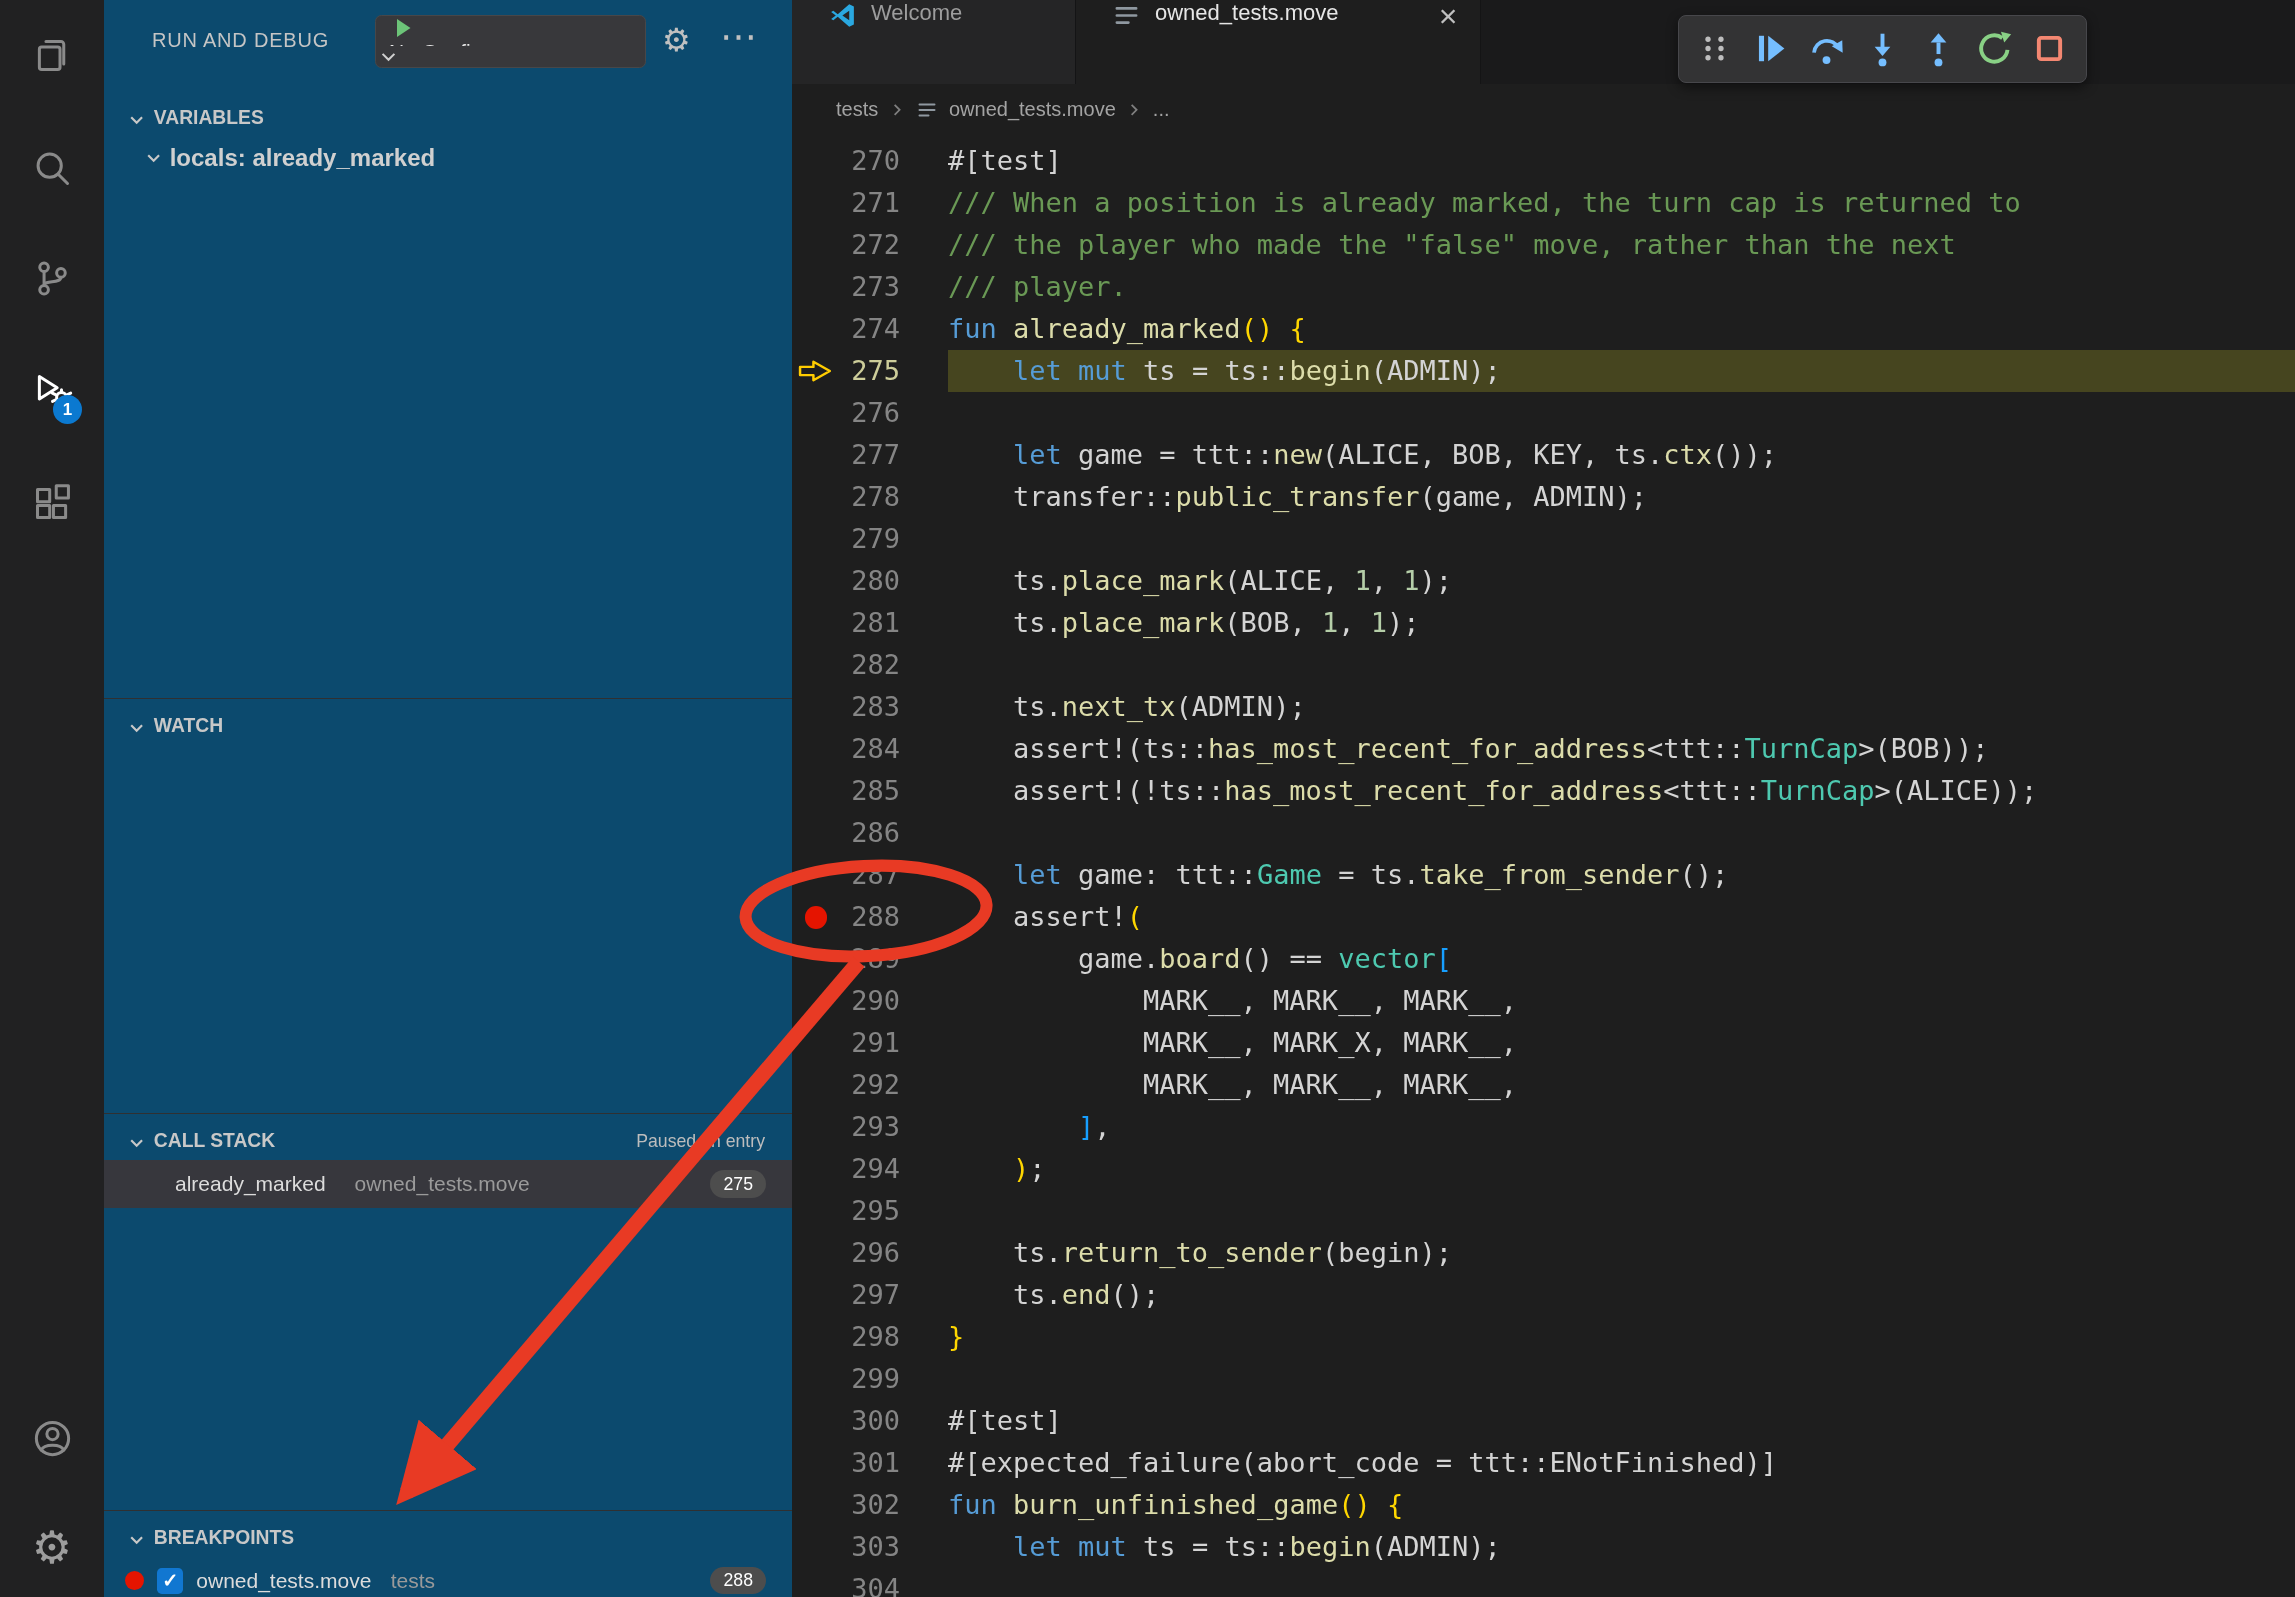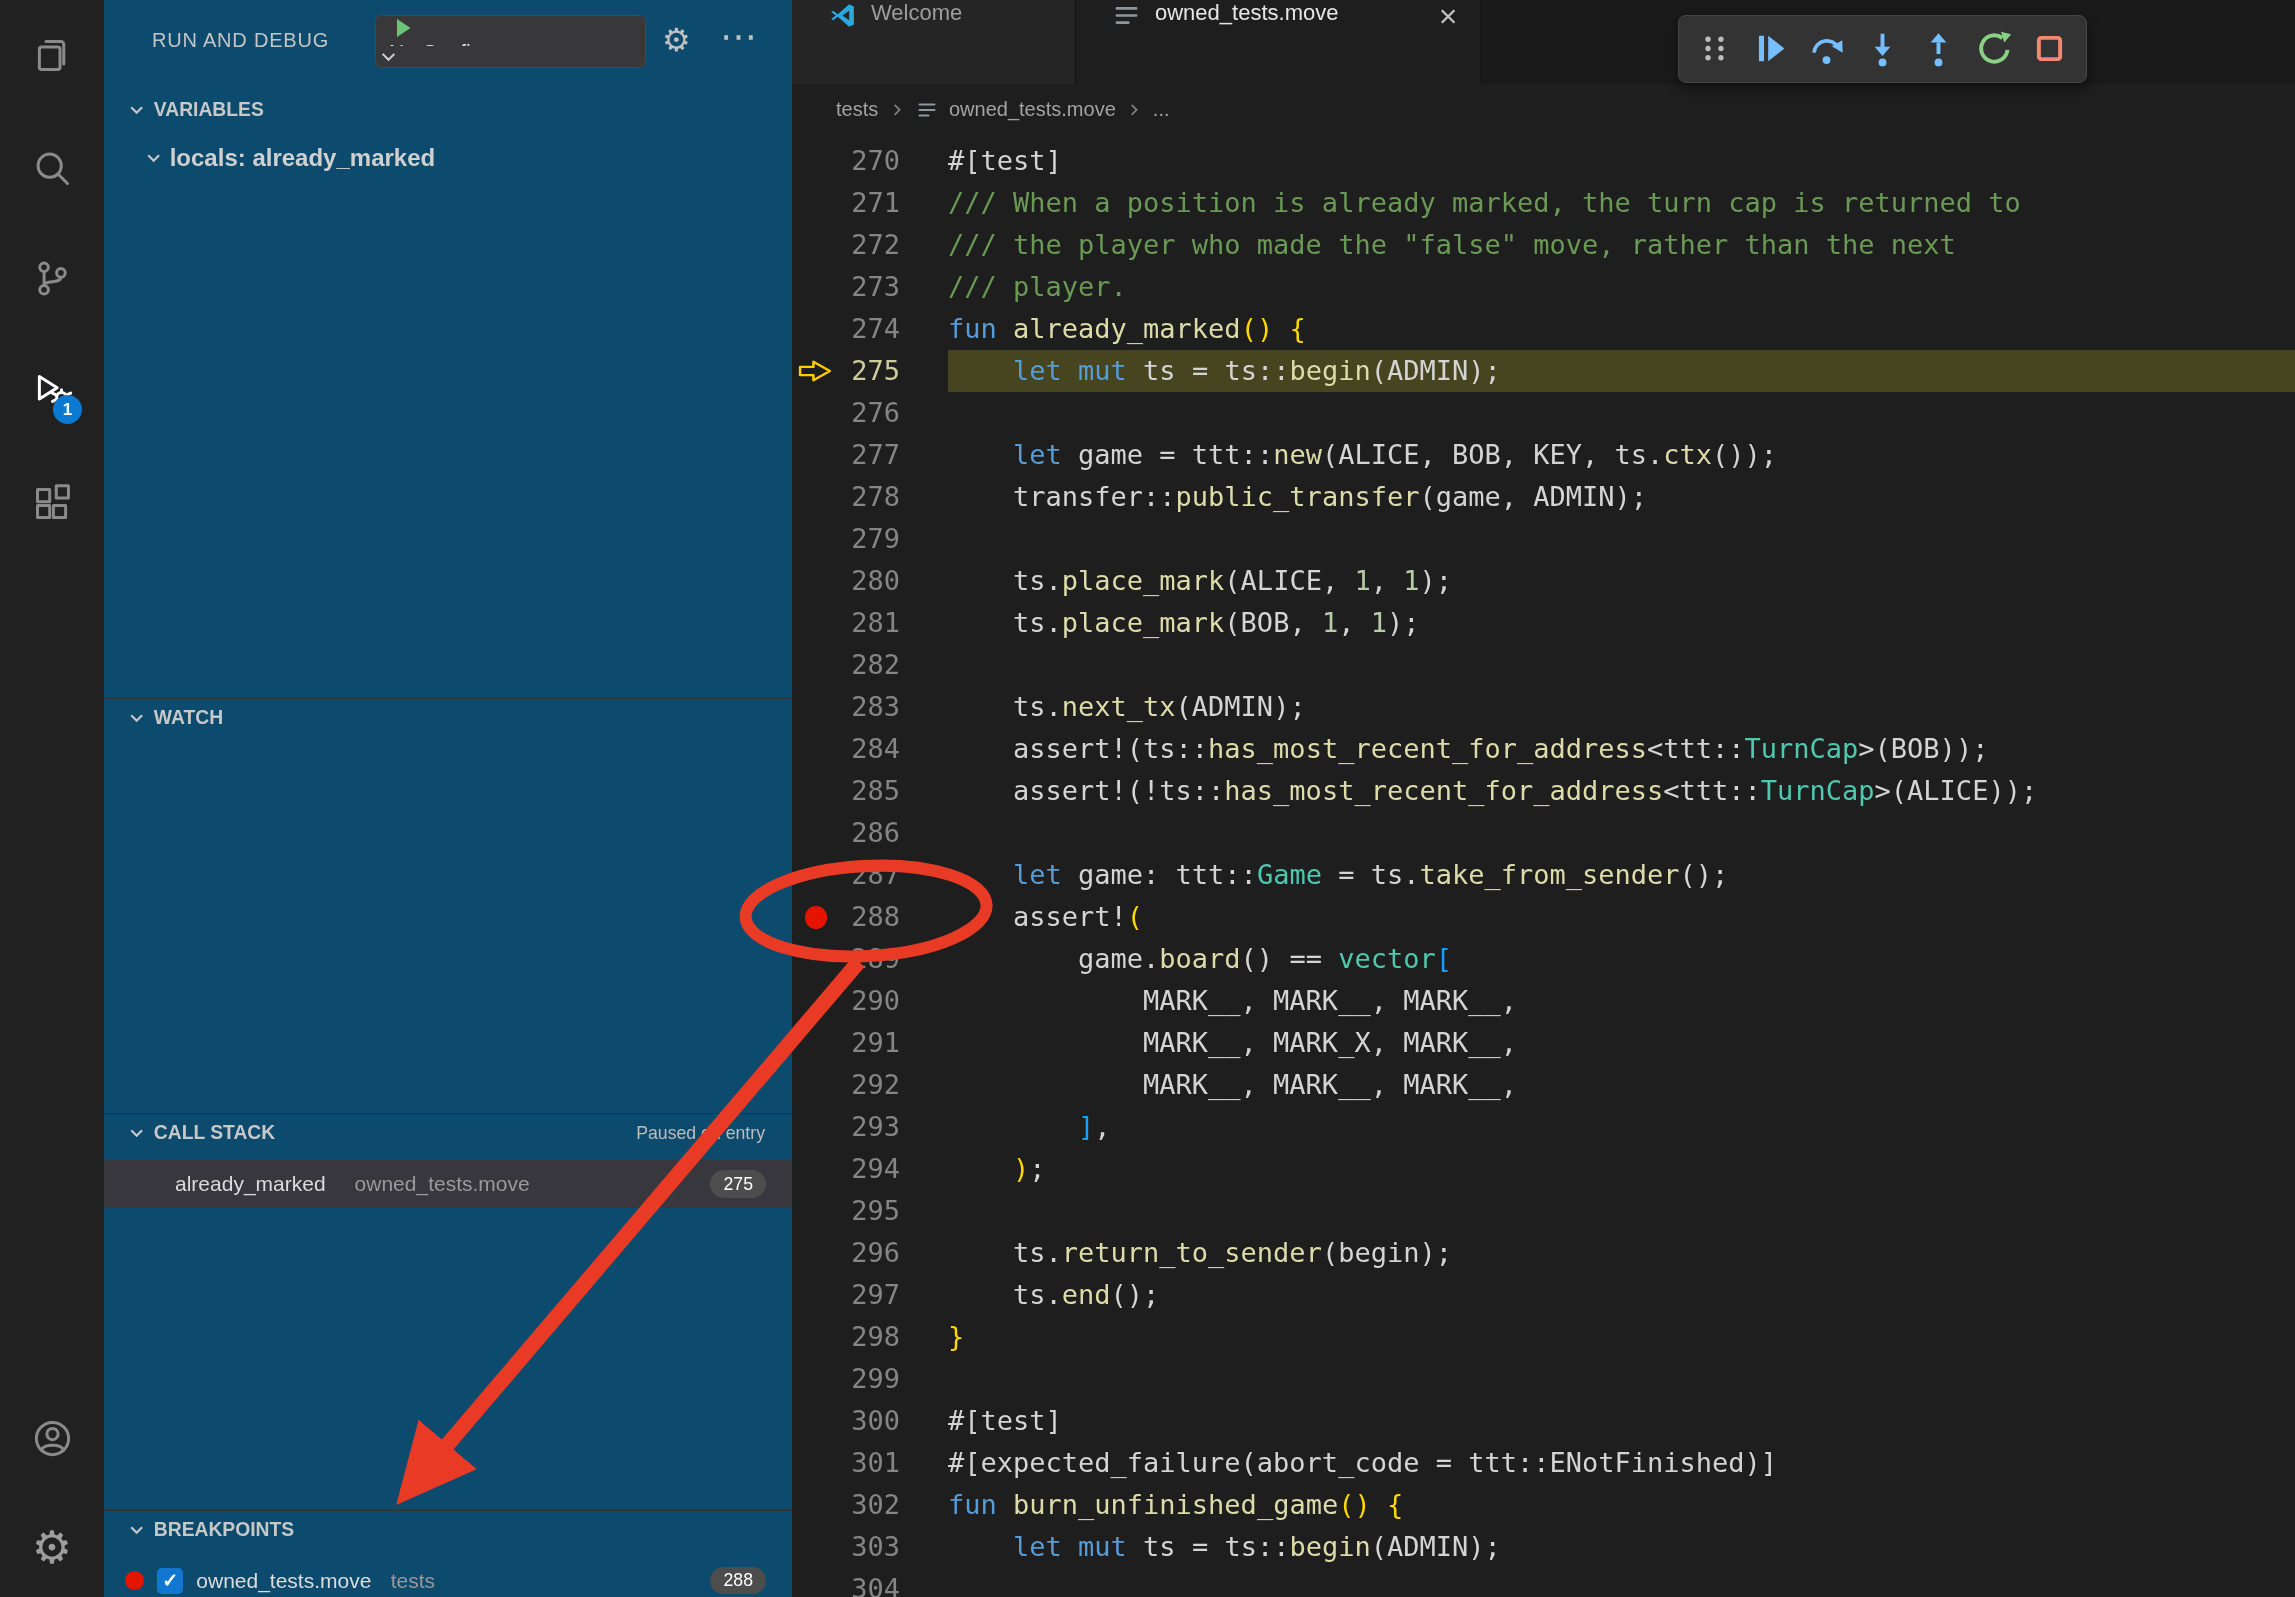--- a/index.html
+++ b/index.html
@@ -21,21 +21,21 @@
   .side-top{position:absolute;top:0;left:0;right:0;height:84px;}
   .side-title{position:absolute;left:48px;top:29px;font-size:20px;letter-spacing:0.8px;color:#c5c5c5;}
   .cfg{position:absolute;left:271px;top:14.5px;width:271px;height:53px;background:#38383b;border:0.8px solid #474749;
        border-radius:6.4px;display:flex;align-items:flex-start;overflow:hidden;flex-direction:column;}
   .cfg .play{width:24px;height:24px;margin-left:14.5px;flex:0 0 auto;}
   .cfg .lbl{margin-left:13px;font-size:21px;color:#e8e8e8;white-space:nowrap;overflow:hidden;max-width:161px;}
   .cfg .chev{width:21px;height:21px;margin-left:1.6px;color:#cfcfcf;flex:0 0 auto;}
   .side-gear{position:absolute;left:558px;top:21px;font-size:32px;color:#c0c0c0;}
   .side-more{position:absolute;left:616px;top:14.5px;font-size:37px;color:#c0c0c0;}
 
-  .sec{position:absolute;left:0;width:100%;height:39px;display:flex;align-items:center;
+  .sec{position:absolute;left:0;width:100%;height:39px;display:flex;align-items:flex-end;
        padding-left:22.5px;gap:8px;font-size:19.3px;font-weight:700;color:#c8c8c8;}
   .sec .chev{width:19.3px;height:19.3px;color:#c8c8c8;flex:0 0 auto;}
   .sec.hairline{border-top:0.8px solid #303031;}
   .sec .status{margin-left:auto;margin-right:27px;font-weight:400;font-size:17.7px;color:#bdbdbd;}
 
   .locals-row{position:absolute;left:0;top:138px;width:100%;height:39px;display:flex;align-items:center;
               padding-left:40px;gap:6.4px;font-size:24px;font-weight:700;color:#d0d0d0;}
   .locals-row .chev{width:19.3px;height:19.3px;color:#c8c8c8;}
 
   .cs-row{position:absolute;left:0;top:1160px;width:100%;height:48px;background:#37373d;

